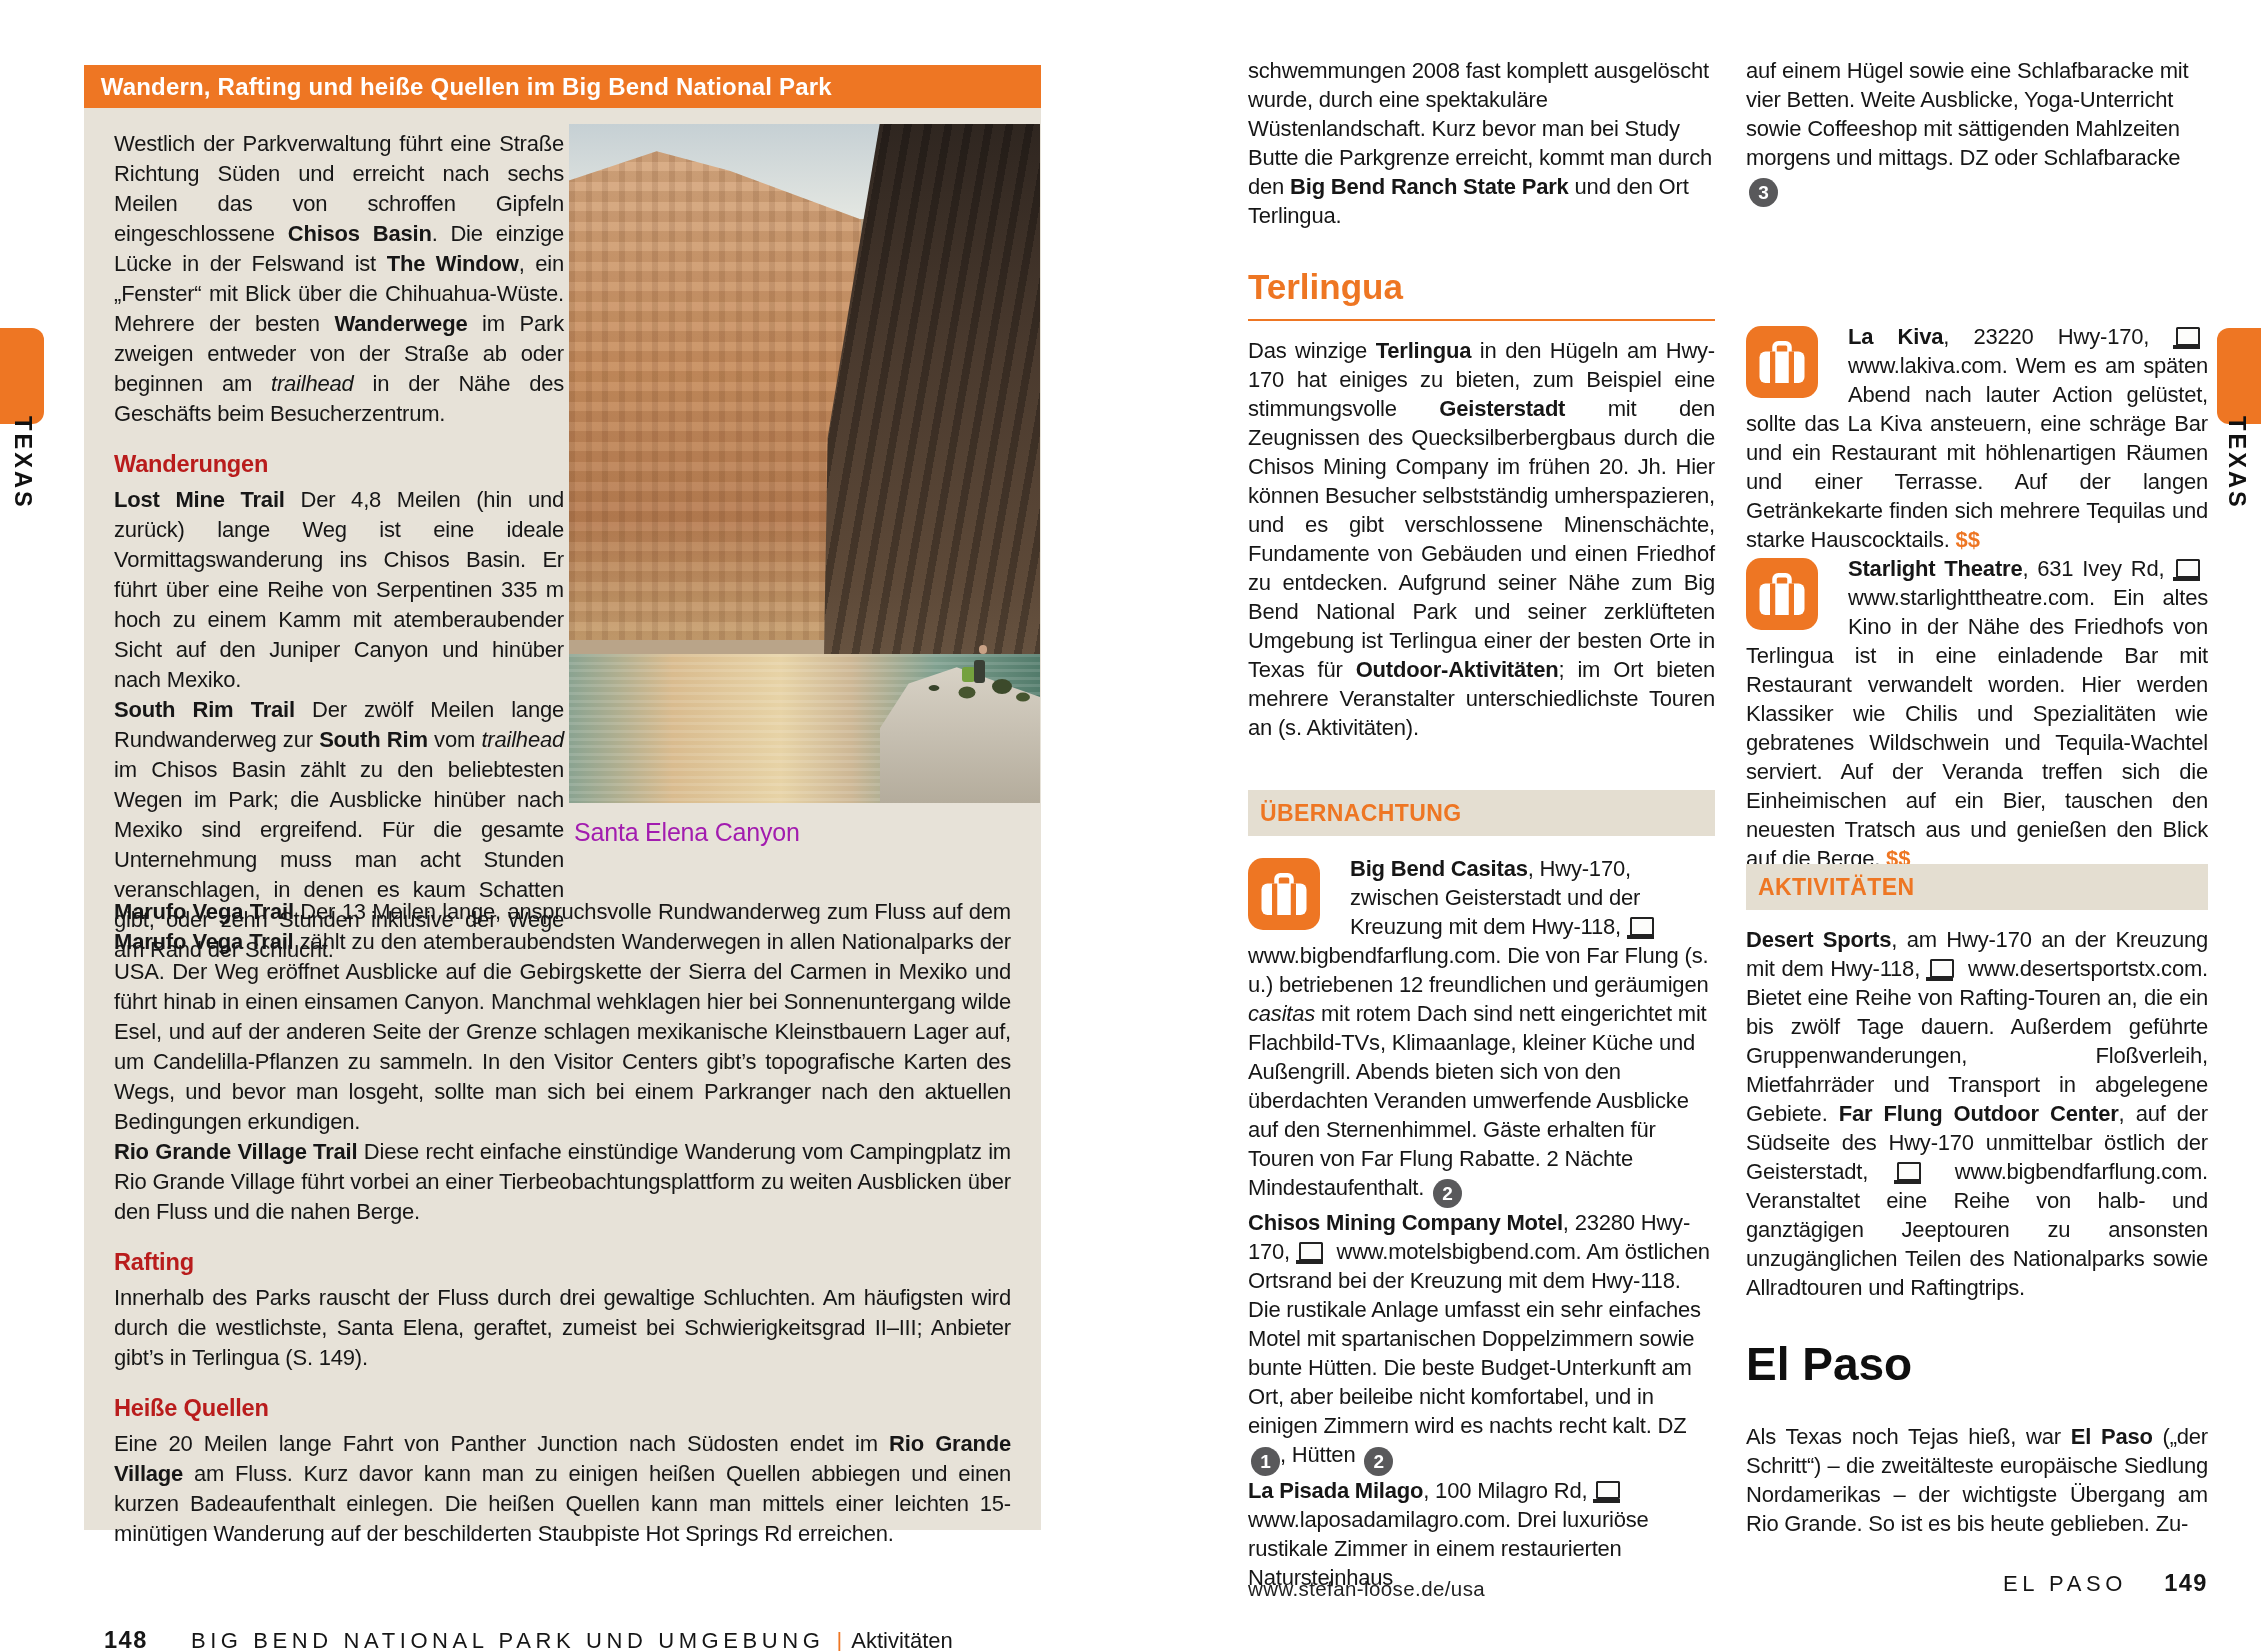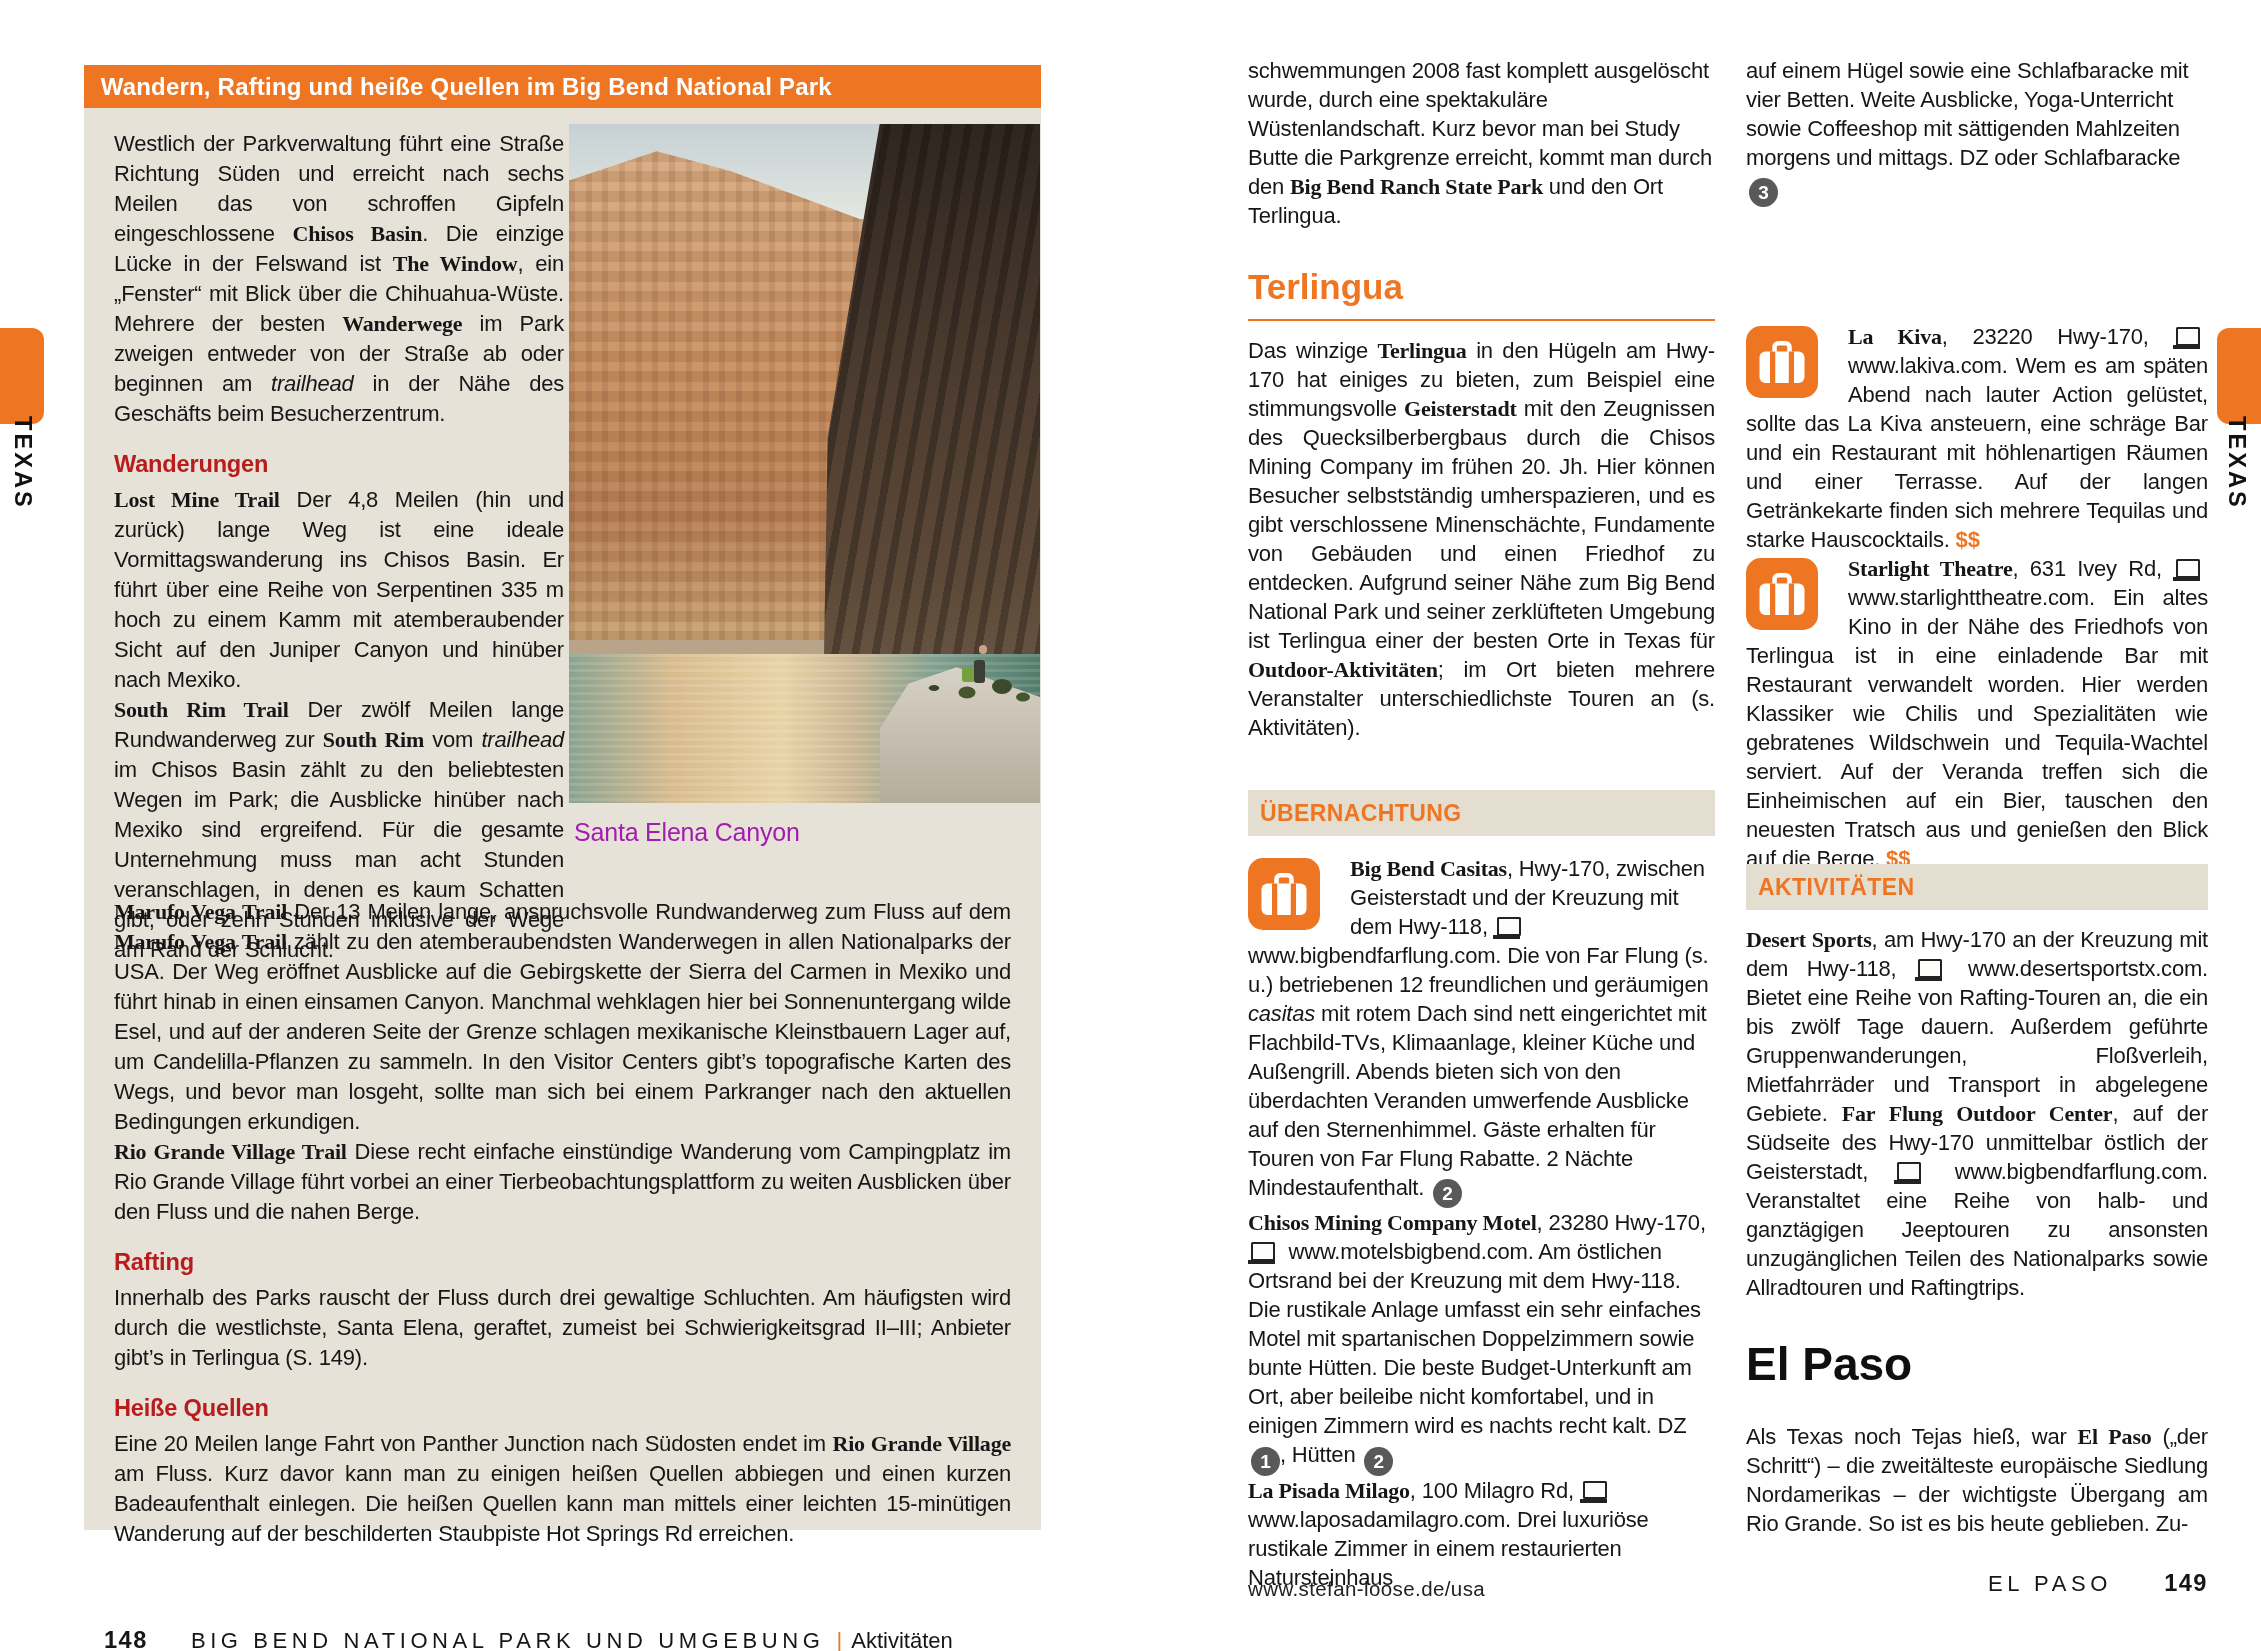--- a/index.html
+++ b/index.html
@@ -50,21 +50,21 @@
   .ph-person-head{position:absolute;left:87%;top:76.8%;width:8.4px;height:8.4px;background:#c9a286;border-radius:50%;}
   .photo-caption{position:absolute;left:490px;top:710px;font-size:25px;color:#a21caf;letter-spacing:-0.2px;}
 
   
   .footer-left{left:84px;top:1627px;width:1018px;font-size:22px;display:flex;align-items:flex-end;margin-left:20px;}
   .footer-pagenum{font-weight:700;font-size:23.6px;letter-spacing:1.5px;}
   .footer-book{margin-left:43px;letter-spacing:4.6px;}
   .footer-div{color:#ee7623;margin:0 9px 0 12px;font-weight:400;}
   .footer-mid{left:1248px;top:1577px;font-size:20.5px;letter-spacing:0.4px;color:#222;}
   .footer-right{left:1746px;top:1570px;width:462px;text-align:right;font-size:22px;}
-  .footer-right .footer-pagenum{margin-left:46px;}
+  .footer-right .footer-pagenum{margin-left:31px;}
 
   
   .col{font-size:22px;line-height:29px;letter-spacing:-0.2px;}
   .mid-cont{left:1248px;top:56px;width:467px;text-align:left;}
   .city-h{left:1248px;top:267px;width:467px;color:#ee7623;font-weight:700;font-size:35px;
           border-bottom:2.3px solid #ee7623;padding-bottom:12px;}
   .mid-para{left:1248px;top:336px;width:467px;text-align:justify;}
   .section-bar{background:#e4ded1;color:#ee7623;font-weight:700;font-size:23px;height:46px;
                line-height:46px;box-sizing:border-box;padding-left:12px;letter-spacing:0.4px;}
   .bar-uebernachtung{left:1248px;top:790px;width:467px;}
@@ -80,21 +80,21 @@
   .elpaso-h{left:1746px;top:1337px;font-size:46px;font-weight:700;color:#0f0f0f;}
   .elpaso-p{left:1746px;top:1422px;width:462px;text-align:justify;}
 
   
   .pc{display:inline-block;width:20px;height:14.4px;border:2.3px solid #222;background:#fdfdfb;border-radius:1.5px;
       position:relative;margin:0 7.6px 0 3px;vertical-align:-1.5px;}
   .pc::after{content:"";position:absolute;left:-5.3px;top:16px;width:27px;height:3.8px;background:#222;}
   .num{display:inline-block;min-width:29px;height:29px;border-radius:14.4px;background:#59595b;color:#fff;
       text-align:center;line-height:29px;font-weight:700;font-size:19px;vertical-align:-5.3px;margin-left:3px;letter-spacing:0;}
   .ss{color:#ee7623;font-weight:700;letter-spacing:0;}
-  b{letter-spacing:-0.2px;font-family:Liberation Serif, serif;}
+  b{letter-spacing:-0.2px;}
 </style>
 </head>
 <body>
 
 <div class="page">
 
   <div class="abs tab-left"></div>
   <div class="abs tab-label tab-label-left">TEXAS</div>
   <div class="abs tab-right"></div>
   <div class="abs tab-label tab-label-right">TEXAS</div>

